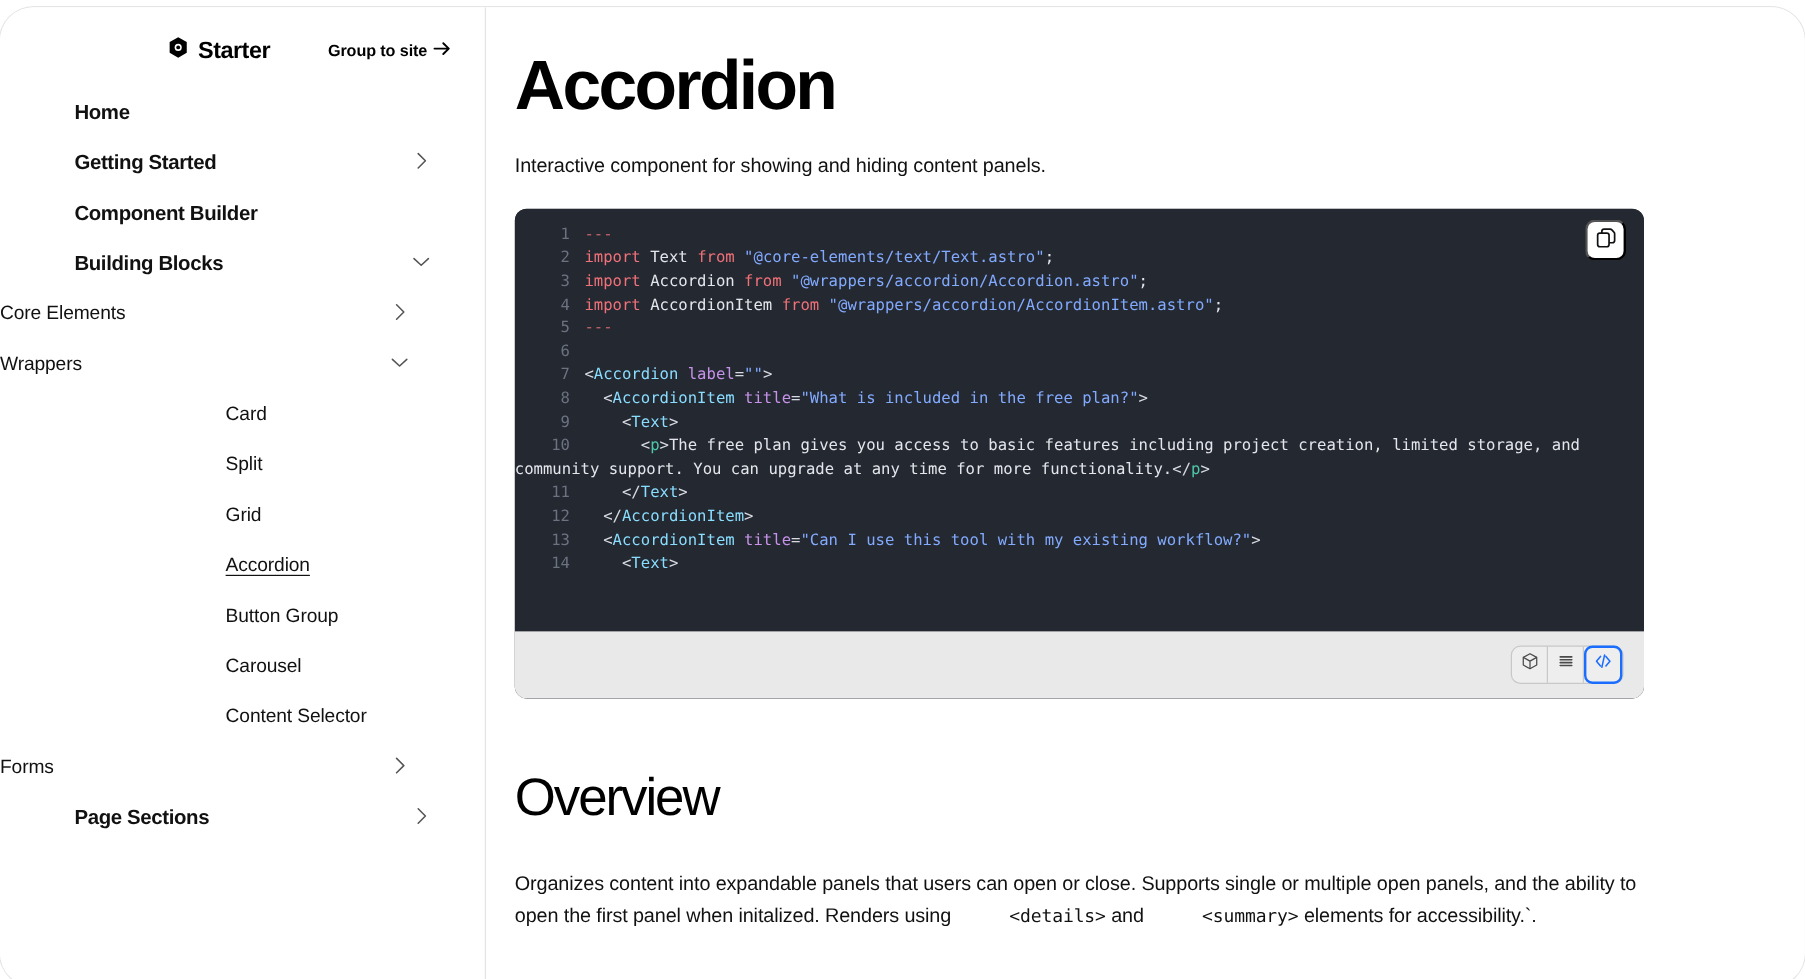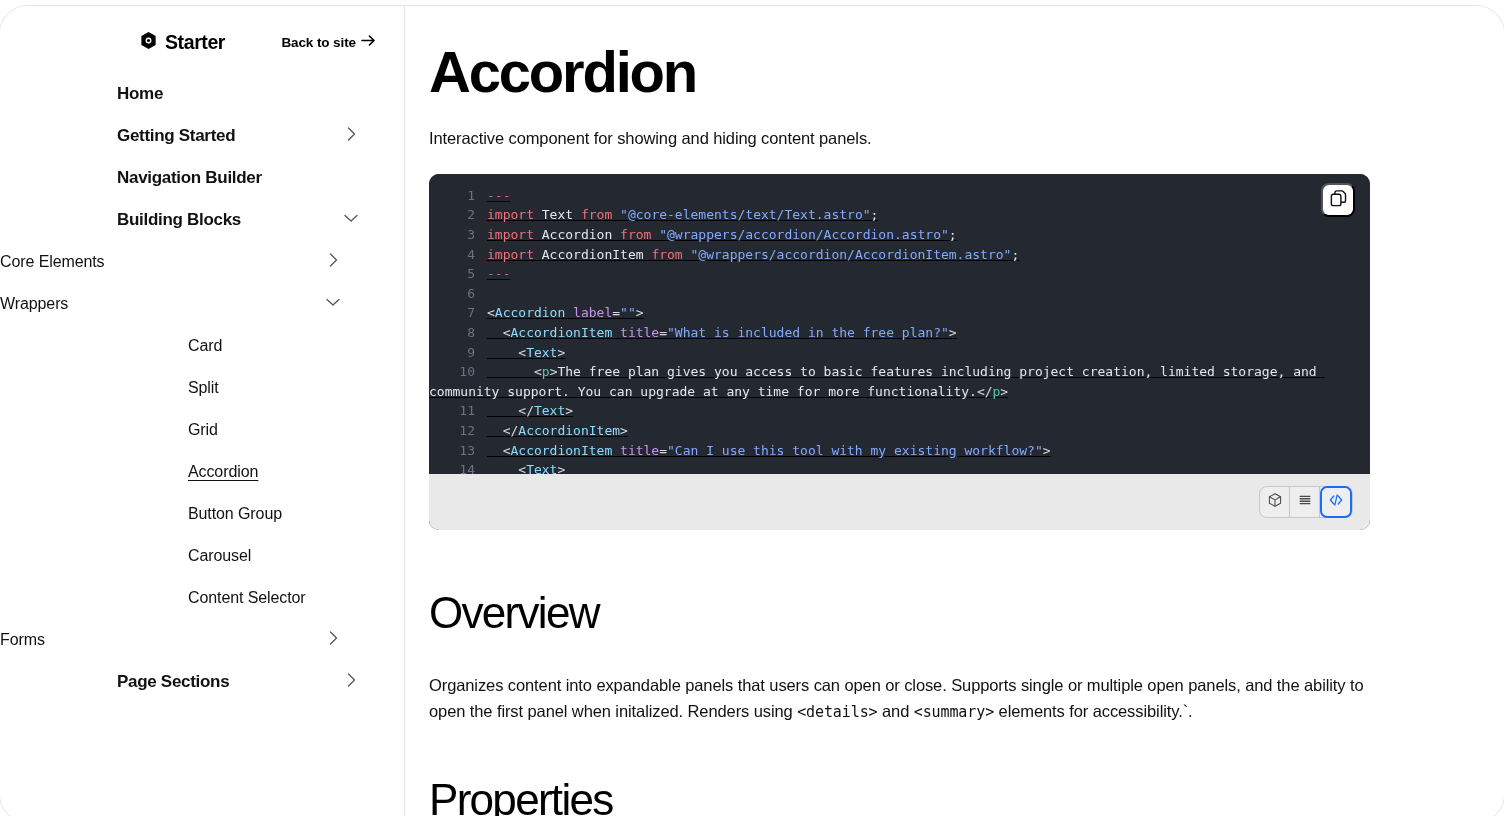--- a/index.html
+++ b/index.html
@@ -66,21 +66,21 @@
   .nav-item {
     display: flex;
     align-items: center;
     justify-content: space-between;
     height: 24px;
     margin-bottom: 18px;
     cursor: pointer;
     padding-right: 16px;
   }
   .nav-item .lbl { color: #111111; white-space: nowrap; }
-  .nav-level-1 { padding-left: 117px; }
+  .nav-level-1 { padding-left: 62px; }
   .nav-level-1 .lbl { font-size: 17px; font-weight: 700; letter-spacing: -0.3px; }
   .nav-level-2 { padding-right: 34px; }
   .nav-level-2 .lbl { font-size: 16px; font-weight: 400; letter-spacing: -0.1px; }
   .nav-level-3 { padding-left: 188px; }
   .nav-level-3 .lbl { font-size: 16px; font-weight: 400; letter-spacing: -0.1px; }
   .nav-item.active .lbl { text-decoration: underline; text-underline-offset: 3px; }
   .chev { display: block; flex: 0 0 auto; }
 
   
   .main {
@@ -109,25 +109,24 @@
   
   .code-card {
     width: 941px;
     border-radius: 10px;
     overflow: hidden;
     background: #242831;
     position: relative;
   }
   .code-surface {
     background: #242831;
-    height: 300px;
+    height: 352px;
     overflow: hidden;
     position: relative;
     padding: 12px 0 0 0;
-    text-decoration: underline;
   }
   .copy-btn {
     position: absolute;
     top: 9px; right: 15px;
     width: 34px; height: 34px;
     background: #ffffff;
     border-radius: 8px;
     display: flex;
     align-items: center;
     justify-content: center;
@@ -209,20 +208,21 @@
     font-size: 16.5px;
     line-height: 26px;
     color: #111111;
     letter-spacing: -0.1px;
     max-width: 945px;
   }
   .inline-code {
     font-family: "DejaVu Sans Mono", monospace;
     font-size: 15px;
     color: #111111;
+    margin-left: 44px;
   }
   .section-title.last { margin-top: 50px; }
 </style>
 </head>
 <body>
 
 <div class="app-window">
 
   <aside class="sidebar">
 
@@ -231,42 +231,42 @@
         <span class="brand-mark">
           <svg width="19" height="19" viewBox="0 0 20 20">
             <path d="M10 1 L17.5 5.2 L17.5 14.8 L10 19 L2.5 14.8 L2.5 5.2 Z" fill="#000"></path>
             <circle cx="10" cy="10" r="3.1" fill="#fff"></circle>
             <circle cx="10" cy="10" r="1.7" fill="#000"></circle>
           </svg>
         </span>
         <span class="brand-name">Starter</span>
       </div>
       <div class="back-to-site">
-        <span>Back to site</span>
+        <span>Group to site</span>
         <span class="back-arrow">
           <svg width="15" height="13" viewBox="0 0 15 13">
             <path d="M1 6.5 H13 M8.4 2 L13 6.5 L8.4 11" stroke="#000" stroke-width="1.6" fill="none" stroke-linecap="round" stroke-linejoin="round"></path>
           </svg>
         </span>
       </div>
     </div>
 
     <nav class="nav" id="nav-root">
         <div class="nav-item nav-level-1">
           <span class="lbl">Home</span>
           <span style="width:10px"></span>
         </div>
         <div class="nav-item nav-level-1">
           <span class="lbl">Getting Started</span>
           <span class="chev"><svg width="18" height="18" viewBox="0 0 18 18">
               <path d="M6.5 3 L12.5 9 L6.5 15" stroke="#555" stroke-width="1.3" fill="none" stroke-linecap="round" stroke-linejoin="round"></path>
             </svg></span>
         </div>
         <div class="nav-item nav-level-1">
-          <span class="lbl">Navigation Builder</span>
+          <span class="lbl">Component Builder</span>
           <span style="width:10px"></span>
         </div>
         <div class="nav-item nav-level-1">
           <span class="lbl">Building Blocks</span>
           <span class="chev"><svg width="18" height="18" viewBox="0 0 18 18">
               <path d="M3 6.5 L9 12 L15 6.5" stroke="#555" stroke-width="1.3" fill="none" stroke-linecap="round" stroke-linejoin="round"></path>
             </svg></span>
         </div>
         <div class="nav-item nav-level-2">
           <span class="lbl">Core Elements</span>

